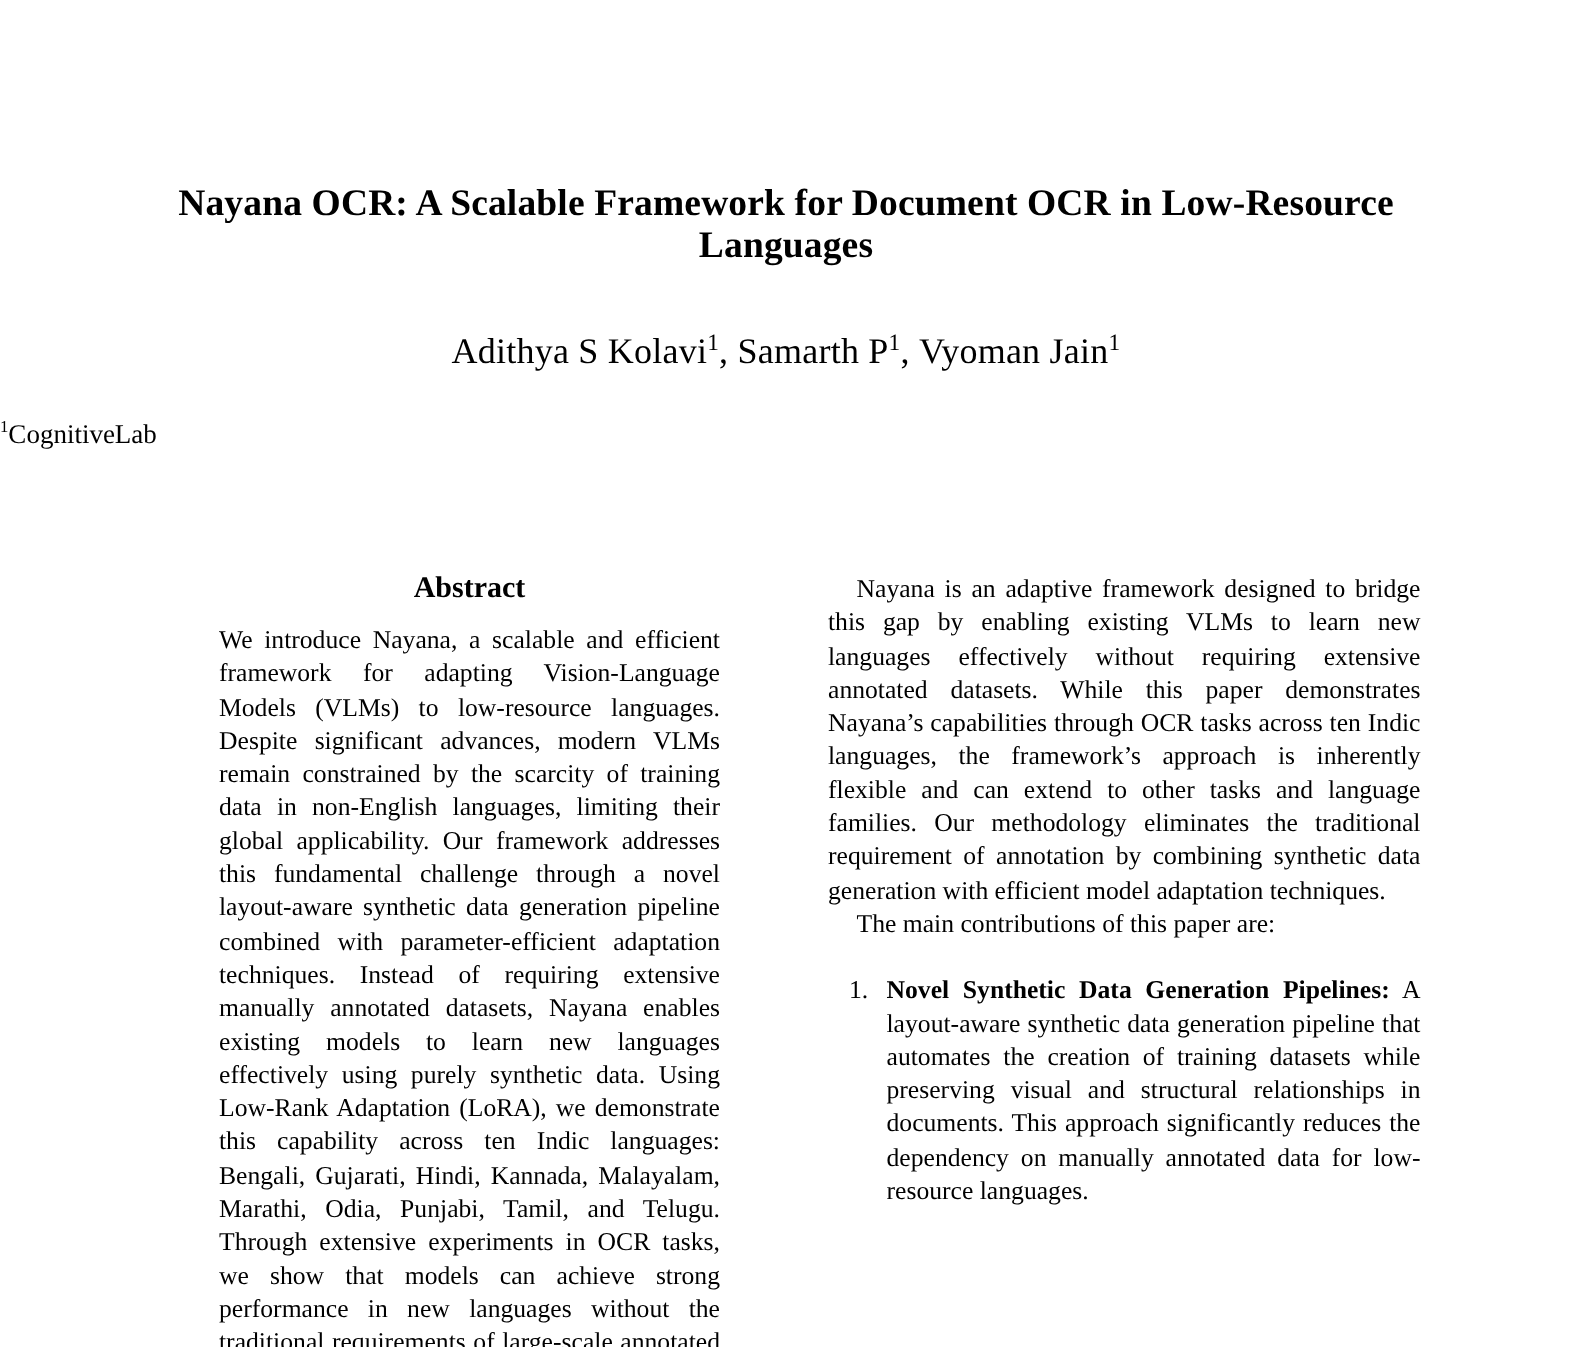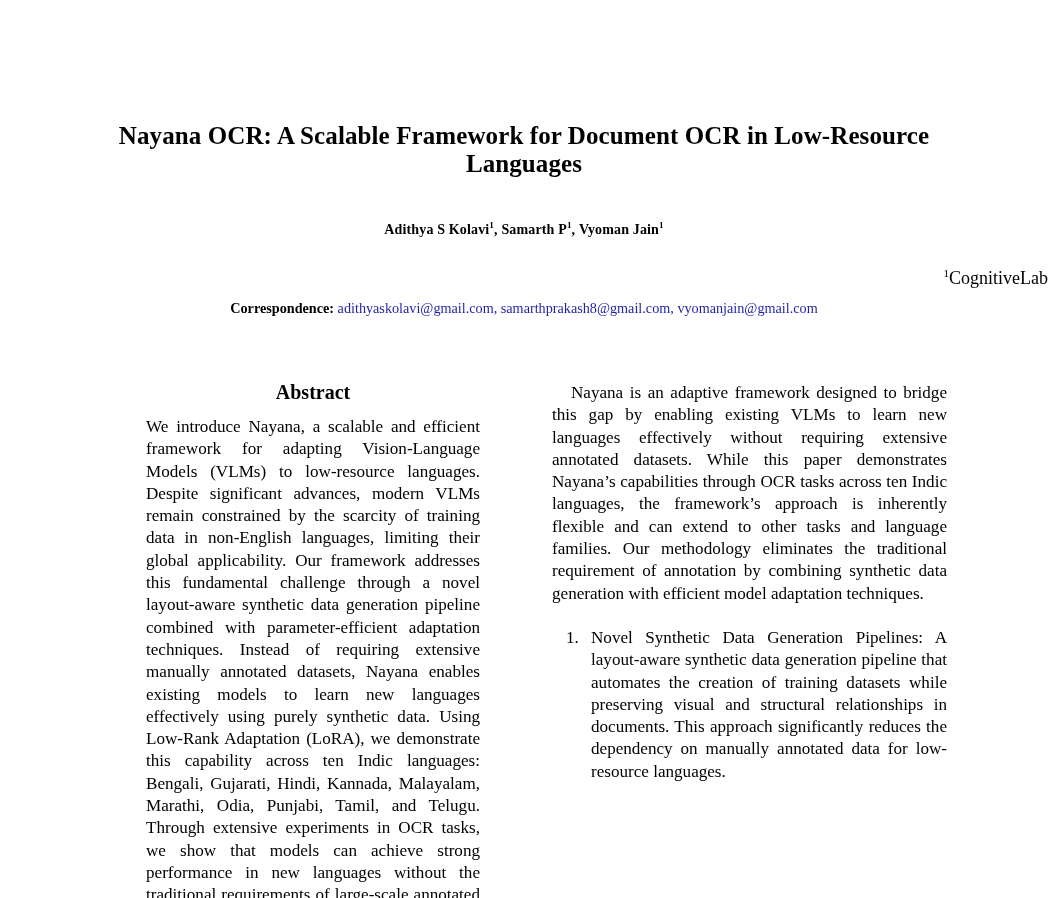--- a/index.html
+++ b/index.html
@@ -32,35 +32,34 @@
     font-weight: bold;
     line-height: 1.12;
     letter-spacing: 0.1px;
     margin: 0 auto;
     width: 840px;
   }
 
   .authors {
     margin-top: 44px;
     text-align: center;
-    font-size: 14px;
-    font-weight: bold;
+    font-size: 24px;
+    font-weight: normal;
     letter-spacing: 0.15px;
   }
   .authors sup {
     font-size: 0.65em;
     vertical-align: super;
     line-height: 0;
   }
 
   .affiliation {
     margin-top: 30px;
-    text-align: right;
+    text-align: left;
     font-size: 18px;
-    padding-left: 41px;
   }
   .affiliation sup {
     font-size: 0.62em;
     vertical-align: super;
     line-height: 0;
   }
 
   .correspondence {
     margin-top: 11px;
     text-align: center;
@@ -136,55 +135,53 @@
     padding-left: 39px;
     text-align: justify;
   }
   .contrib-marker {
     position: absolute;
     left: 14px;
     top: 0;
     font-size: 17.1px;
   }
   .contrib-lead {
-    font-weight: normal;
+    font-weight: bold;
   }
 </style>
 </head>
 <body>
 
 <div class="page">
 
   <div class="title-block">
 
     <h1 class="paper-title">Nayana OCR: A Scalable Framework for Document OCR in Low-Resource Languages</h1>
 
     <div class="authors">
       <span>Adithya S Kolavi</span><sup>1</sup><span>,&nbsp;</span><span>Samarth P</span><sup>1</sup><span>,&nbsp;</span><span>Vyoman Jain</span><sup>1</sup>
     </div>
 
     <div class="affiliation">
       <sup>1</sup><span>CognitiveLab</span>
     </div>
 
-    <div class="correspondence">
-      <span class="corr-label">Correspondence:</span><span class="corr-emails">&nbsp;<a class="email-link" href="#">adithyaskolavi@gmail.com</a><span>, </span><a class="email-link" href="#">samarthprakash8@gmail.com</a><span>, </span><a class="email-link" href="#">vyomanjain@gmail.com</a></span>
-    </div>
 
   </div>
 
   <div class="columns">
 
     <div class="col col-left">
       <h2 class="abstract-heading">Abstract</h2>
       <p class="para">We introduce Nayana, a scalable and efficient framework for adapting Vision-Language Models (VLMs) to low-resource languages. Despite significant advances, modern VLMs remain constrained by the scarcity of training data in non-English languages, limiting their global applicability. Our framework addresses this fundamental challenge through a novel layout-aware synthetic data generation pipeline combined with parameter-efficient adaptation techniques. Instead of requiring extensive manually annotated datasets, Nayana enables existing models to learn new languages effectively using purely synthetic data. Using Low-Rank Adaptation (LoRA), we demonstrate this capability across ten Indic languages: Bengali, Gujarati, Hindi, Kannada, Malayalam, Marathi, Odia, Punjabi, Tamil, and Telugu. Through extensive experiments in OCR tasks, we show that models can achieve strong performance in new languages without the traditional requirements of large-scale annotated datasets or extensive model modifications. Nayana’s</p>
     </div>
 
     <div class="col col-right">
       <p class="para indent">Nayana is an adaptive framework designed to bridge this gap by enabling existing VLMs to learn new languages effectively without requiring extensive annotated datasets. While this paper demonstrates Nayana’s capabilities through OCR tasks across ten Indic languages, the framework’s approach is inherently flexible and can extend to other tasks and language families. Our methodology eliminates the traditional requirement of annotation by combining synthetic data generation with efficient model adaptation techniques.</p>
+      <p class="para indent">The main contributions of this paper are:</p>
 
       <ol class="contrib-list">
         <li class="contrib-item">
           <span class="contrib-marker">1.</span><span class="contrib-lead">Novel Synthetic Data Generation Pipelines:</span><span> A layout-aware synthetic data generation pipeline that automates the creation of training datasets while preserving visual and structural relationships in documents. This approach significantly reduces the dependency on manually annotated data for low-resource languages.</span>
         </li>
       </ol>
     </div>
 
   </div>
 

